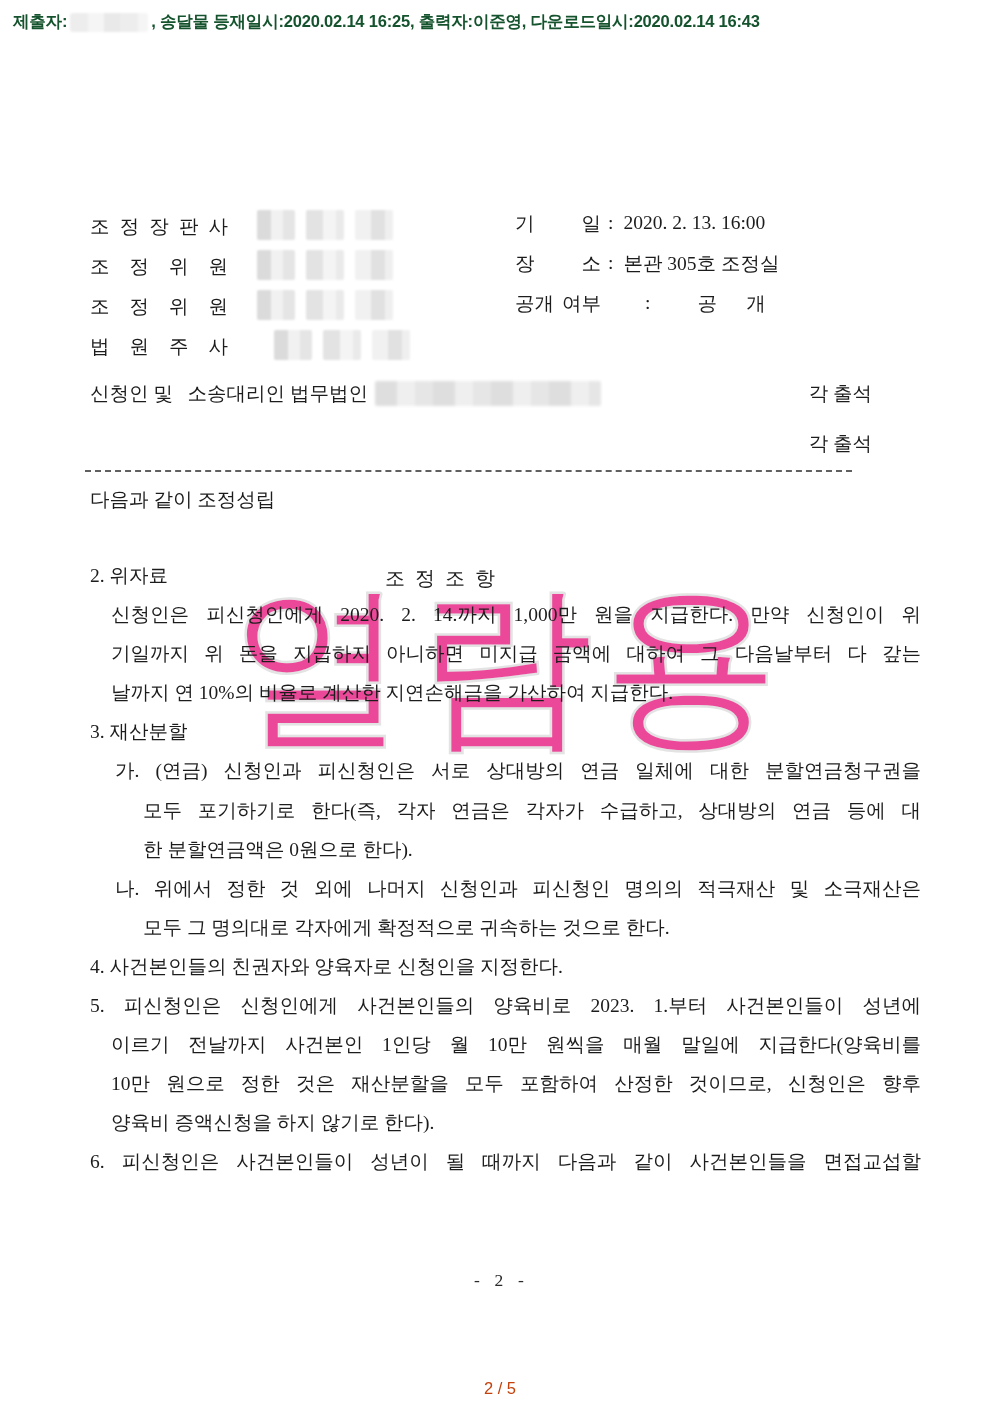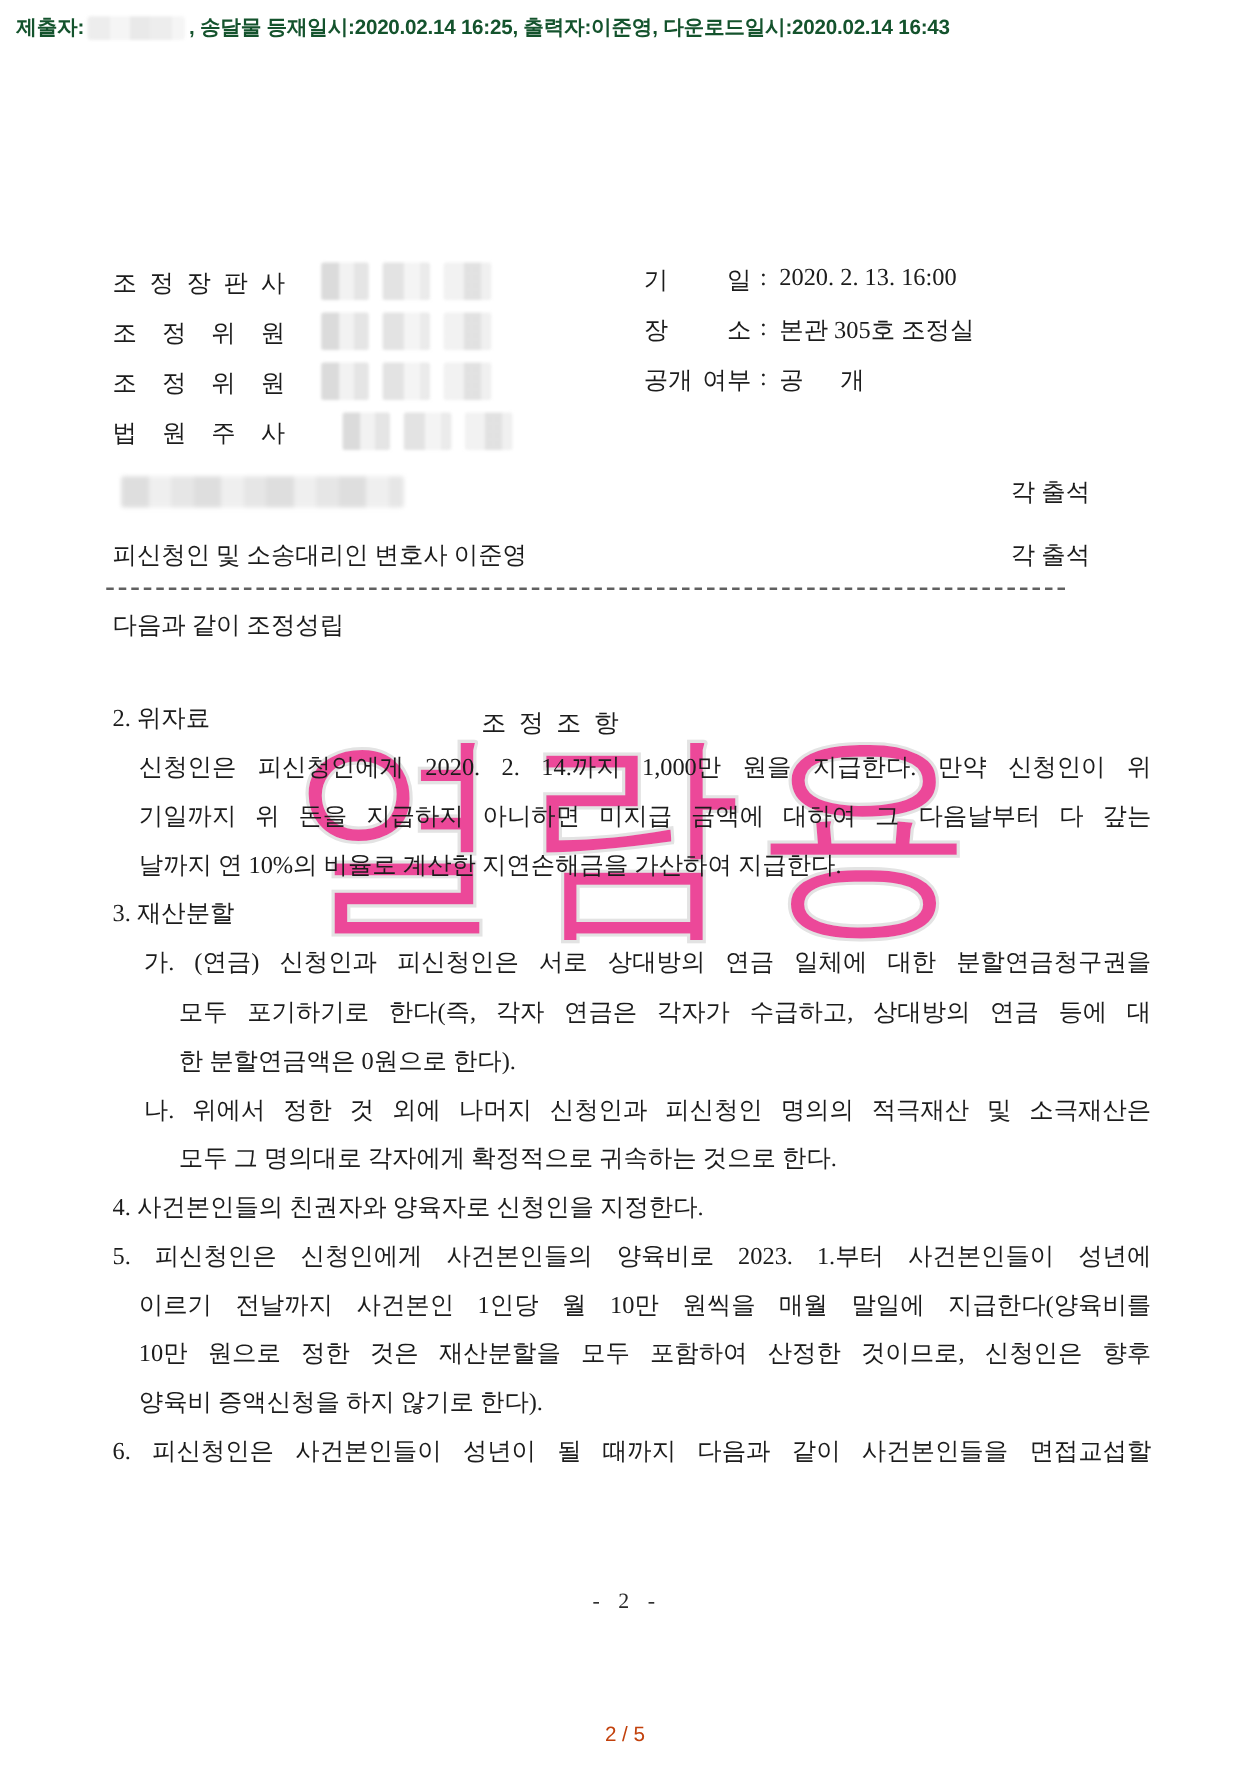--- a/index.html
+++ b/index.html
@@ -118,32 +118,32 @@
   <div class="srow" style="top:206px;">
     <span class="slabel">기 일</span>
       <span class="scolon">:</span>
       <span class="pre">2020. 2. 13. 16:00</span>
   </div>
   <div class="srow" style="top:246px;">
     <span class="slabel">장 소</span>
       <span class="scolon">:</span>
       <span class="pre">본관 305호 조정실</span>
   </div>
-  <div class="srow" style="top:286px;">
+  <div class="srow" style="top:286px;gap:37px;">
     <span class="slabel">공개 여부</span>
       <span class="scolon">:</span>
       <span class="pre">공      개</span>
   </div>
 
   <div class="arow" style="top:380px;">
+    <span class="pre">신청인 및   소송대리인 법무법인</span>
     <span class="ablur"></span>
     <span class="astatus">각 출석</span>
   </div>
   <div class="arow" style="top:430px;">
-    <span class="pre">피신청인 및 소송대리인 변호사 이준영</span>
     <span class="astatus">각 출석</span>
   </div>
 
   <div class="divider"></div>
 
   <div class="intro">다음과 같이 조정성립</div>
   <div class="sec-title">조  정  조  항</div>
 
   <div class="clauses">
     <div class="line">2. 위자료</div>

